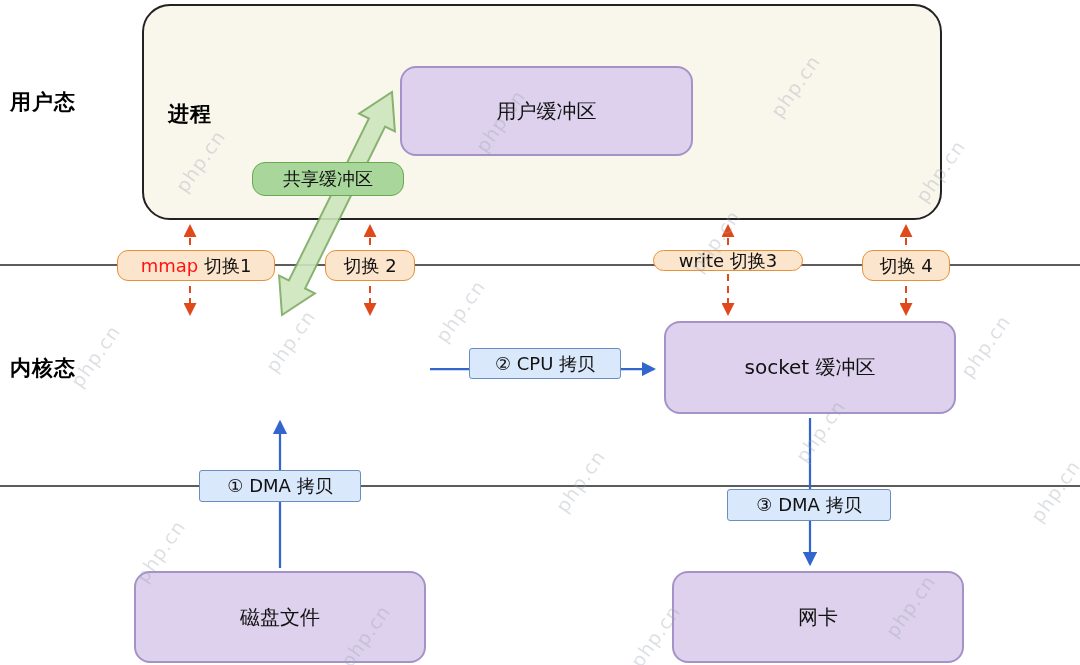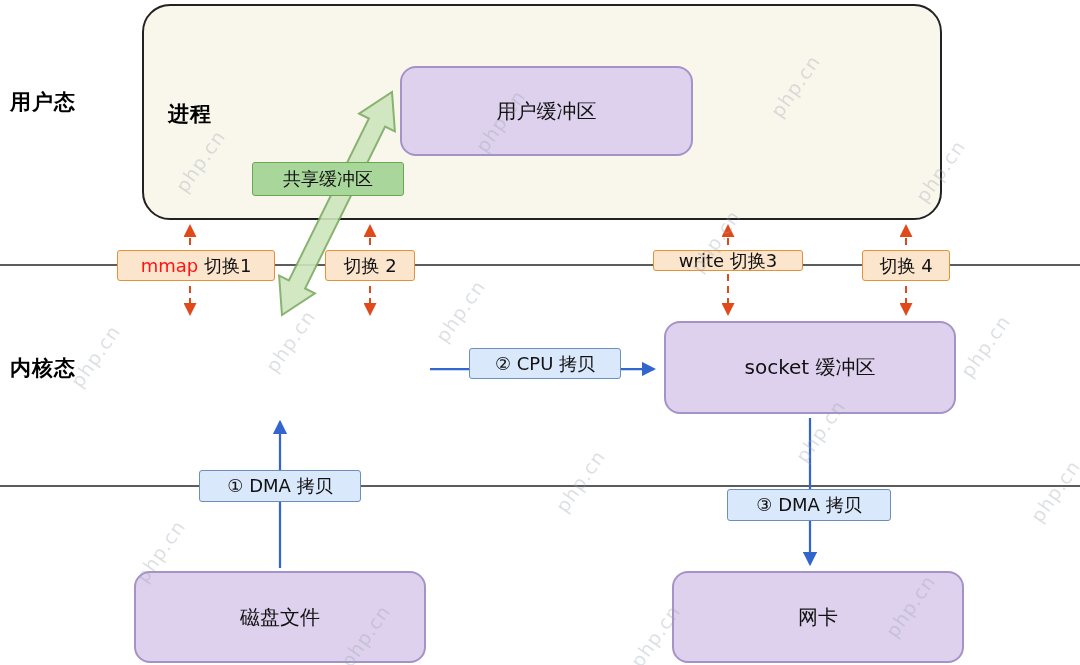--- a/index.html
+++ b/index.html
@@ -11,23 +11,23 @@
 
   .zone-label { position:absolute; font-weight:bold; font-size:21px; color:#000; letter-spacing:1px;font-family:Liberation Mono, monospace; }
 
   .box { position:absolute; display:flex; align-items:center; justify-content:center;
          font-size:20px; color:#111; text-align:center; }
   .purple { background:var(--purple-fill); border:2px solid var(--purple-border); border-radius:16px; }
   .container-user { background:var(--cream-fill); border:2.5px solid var(--container-border); border-radius:28px; }
 
   .tag { position:absolute; display:flex; align-items:center; justify-content:center;
          font-size:18px; color:#111; white-space:nowrap; }
-  .tag.orange { background:var(--orange-fill); border:1.5px solid var(--orange-border); border-radius:3px; }
+  .tag.orange { background:var(--orange-fill); border:1.5px solid var(--orange-border); border-radius:11px; }
   .tag.blue   { background:var(--blue-fill);   border:1.5px solid var(--blue-border);   border-radius:3px; }
-  .tag.green  { background:var(--green-fill);  border:1.5px solid var(--green-border);  border-radius:3px;text-align:right; }
+  .tag.green  { background:var(--green-fill);  border:1.5px solid var(--green-border);  border-radius:13px;text-align:right; }
   .red { color:var(--mmap-red); }
 
   .dash-arrow { stroke:var(--arrow-orange); stroke-width:2; stroke-dasharray:7 5; fill:none; }
   .blue-arrow { stroke:var(--arrow-blue); stroke-width:2.25; fill:none; }
   .boundary   { stroke:var(--line-color); stroke-width:1.6; fill:none; }
   .green-poly { fill:var(--green-arrow-fill); stroke:var(--green-arrow-border); stroke-width:2; opacity:0.9; }
 
   .wm { position:absolute; color:var(--watermark-color); opacity:0.33; font-size:19px;
         transform:rotate(-55deg); letter-spacing:1px; pointer-events:none; }
 </style>

